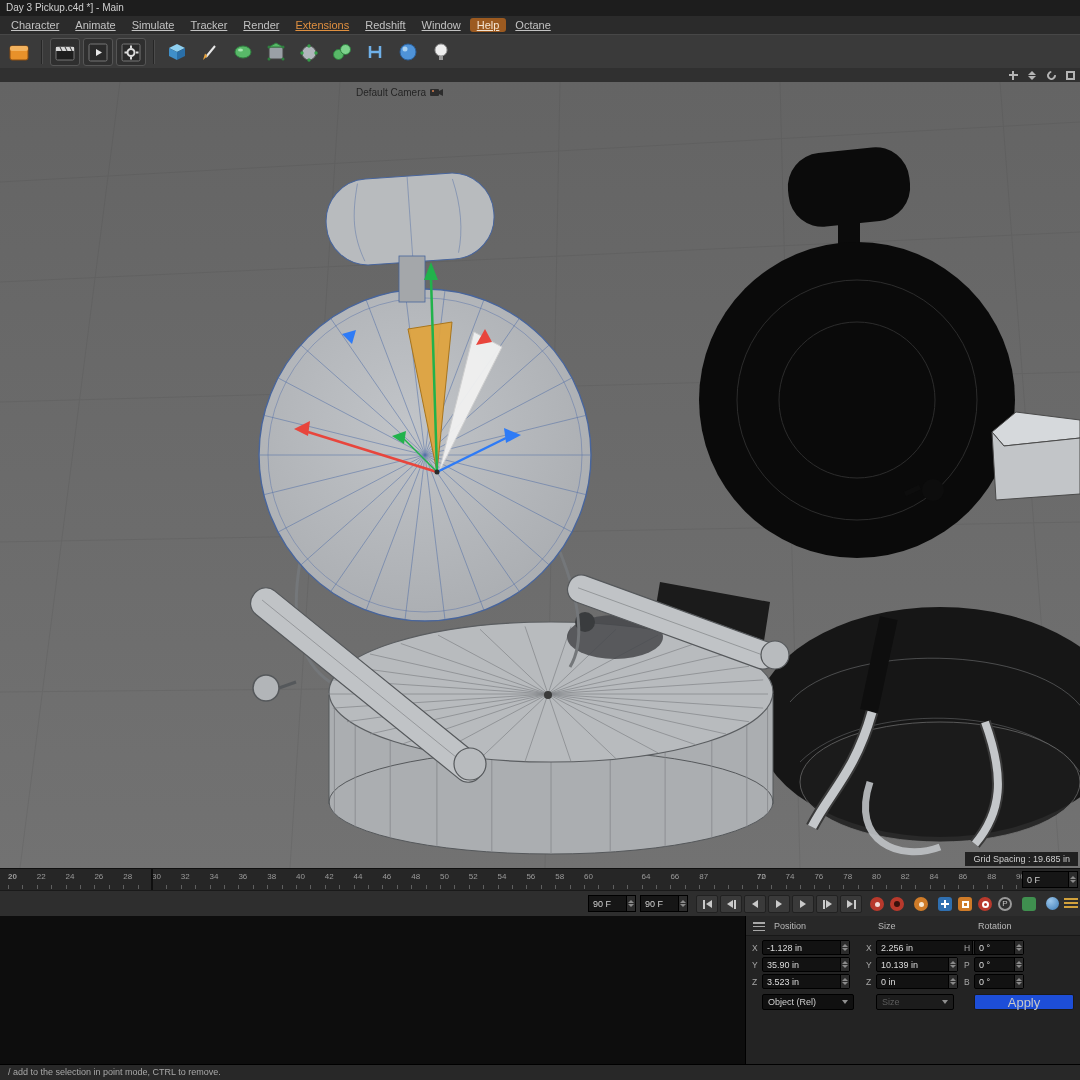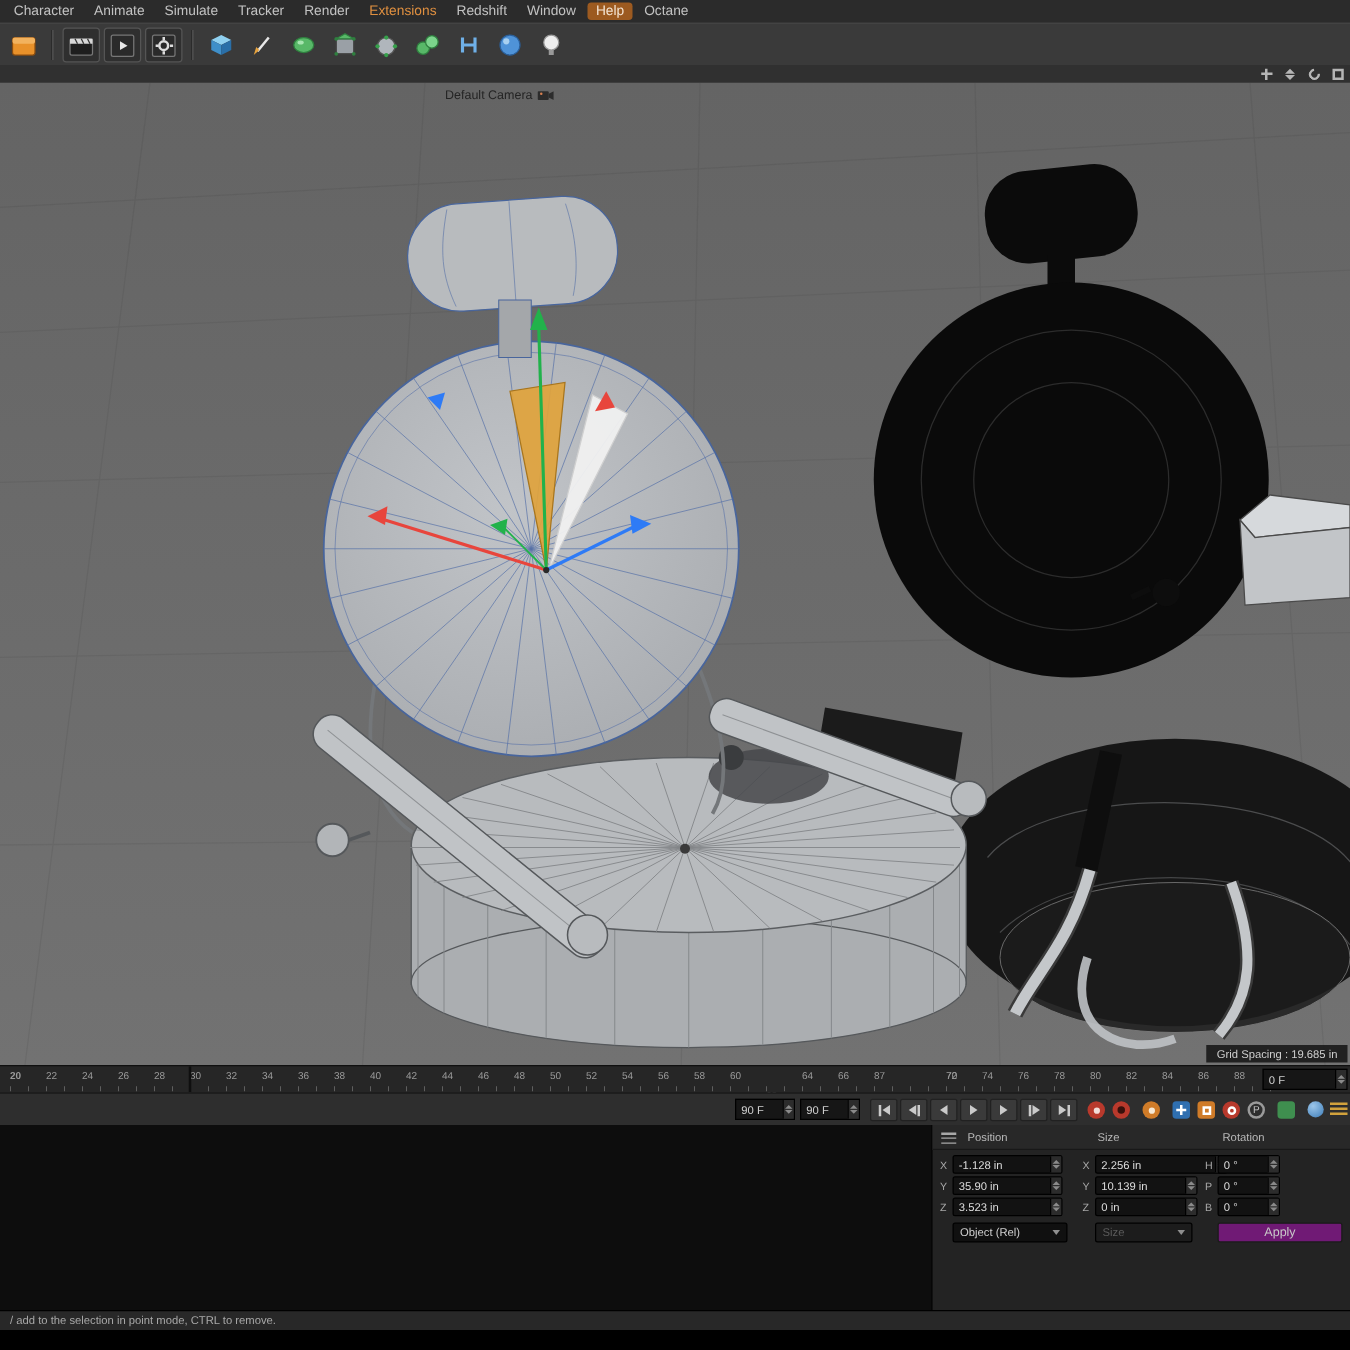--- a/index.html
+++ b/index.html
@@ -6,21 +6,21 @@
   html,body { background:#000; }
   body { width:1080px; height:1080px; overflow:hidden;
          font-family:"Liberation Sans", sans-serif; }
   .app { width:1080px; height:1080px; position:relative; background:#000; }
 
   
   .titlebar { height:16px; background:#1d1d1d; color:#cfcfcf; font-size:10px;
               line-height:16px; padding:0 6px; }
   .menubar { height:18px; background:#2b2b2b; display:flex; align-items:center;
              padding:0 4px; gap:2px; }
-  .menu-item { font-size:11px; color:#c2c2c2; padding:1px 7px; border-radius:3px; }
+  .menu-item { font-size:11px; color:#c2c2c2; padding:1px 7px; border-radius:3px;text-decoration:underline; }
   .menu-item.accent { color:#e09040; }
   .menu-item.highlight { background:#9c5a20; color:#f4e4d2; }
   .toolbar { height:34px; background:#3a3a3a; border-top:1px solid #474747;
              display:flex; align-items:center; padding:0 4px; gap:3px; }
   .tbtn { width:30px; height:28px; display:flex; align-items:center;
           justify-content:center; border-radius:3px; }
   .tbtn.framed { background:#2f2f2f; border:1px solid #555; }
   .tsep { width:2px; height:24px; margin:0 4px;
           background:linear-gradient(90deg,#262626 50%,#4c4c4c 50%); }
 
@@ -99,31 +99,34 @@
   .burger i { display:block; height:1.5px; background:#a8a8a8; }
   .crow { position:absolute; display:flex; align-items:center; }
   .clabel { width:10px; color:#a8a8a8; font-size:8.5px; }
   .cfield { display:flex; align-items:center; height:15px; background:#121212; border:1px solid #000; border-radius:2px; }
   .cfield .val { font-size:9px; color:#dcdcdc; padding:0 4px; white-space:nowrap; }
   .dd { display:flex; align-items:center; justify-content:space-between; height:16px;
         background:#101010; border:1px solid #000; border-radius:2px; color:#cfcfcf;
         font-size:9px; padding:0 5px; }
   .dd.disabled { background:#1c1c1c; color:#5c5c5c; }
   .caret { width:0;height:0;border-left:3.5px solid transparent;border-right:3.5px solid transparent;border-top:4px solid #8f8f8f; }
-  .apply { height:16px; background:#701a75; border:1px solid #1a1a1a; border-radius:2px;
-           color:#c8c8c8; font-size:10px; display:flex; align-items:center; justify-content:center;text-align:right; }
+  .apply { height:16px; background:#1d4ed8; border:1px solid #1a1a1a; border-radius:2px;
+           color:#c8c8c8; font-size:13px; display:flex; align-items:center; justify-content:center;text-align:right; }
 
   .statusbar { height:16px; background:#282828; border-top:1px solid #000;
                color:#a8a8a8; font-size:9px; line-height:14px; padding:0 8px; }
 </style>
 </head>
 <body>
 
 <div class="app">
 
+  <div class="titlebar">
+    <span>Day 3 Pickup.c4d *] - Main</span>
+  </div>
 
   <div class="menubar">
     <span class="menu-item">Character</span>
     <span class="menu-item">Animate</span>
     <span class="menu-item">Simulate</span>
     <span class="menu-item">Tracker</span>
     <span class="menu-item">Render</span>
     <span class="menu-item accent">Extensions</span>
     <span class="menu-item">Redshift</span>
     <span class="menu-item">Window</span>
@@ -476,21 +479,21 @@
         <span class="tick" style="left: 843.2px;">78</span>
         <span class="tick" style="left: 872px;">80</span>
         <span class="tick" style="left: 900.8px;">82</span>
         <span class="tick" style="left: 929.6px;">84</span>
         <span class="tick" style="left: 958.4px;">86</span>
         <span class="tick" style="left: 987.2px;">88</span>
         <span class="tick" style="left: 1016px;">90</span>
       </div>
     <div class="tickmarks"></div>
     <div class="playhead"></div>
-    <div class="frame-field" style="position:absolute; right:2px; top:2px; width:68px;">
+    <div class="frame-field" style="position:absolute; right:2px; top:2px; width:56px;">
       <span class="ff-text">0 F</span>
       <span class="spin">
           <i class="u"></i>
           <i class="d"></i>
         </span>
     </div>
   </div>
 
   <div class="transport">
     <div class="frame-field" style="position:absolute; left:588px; top:4px; width:48px;">

